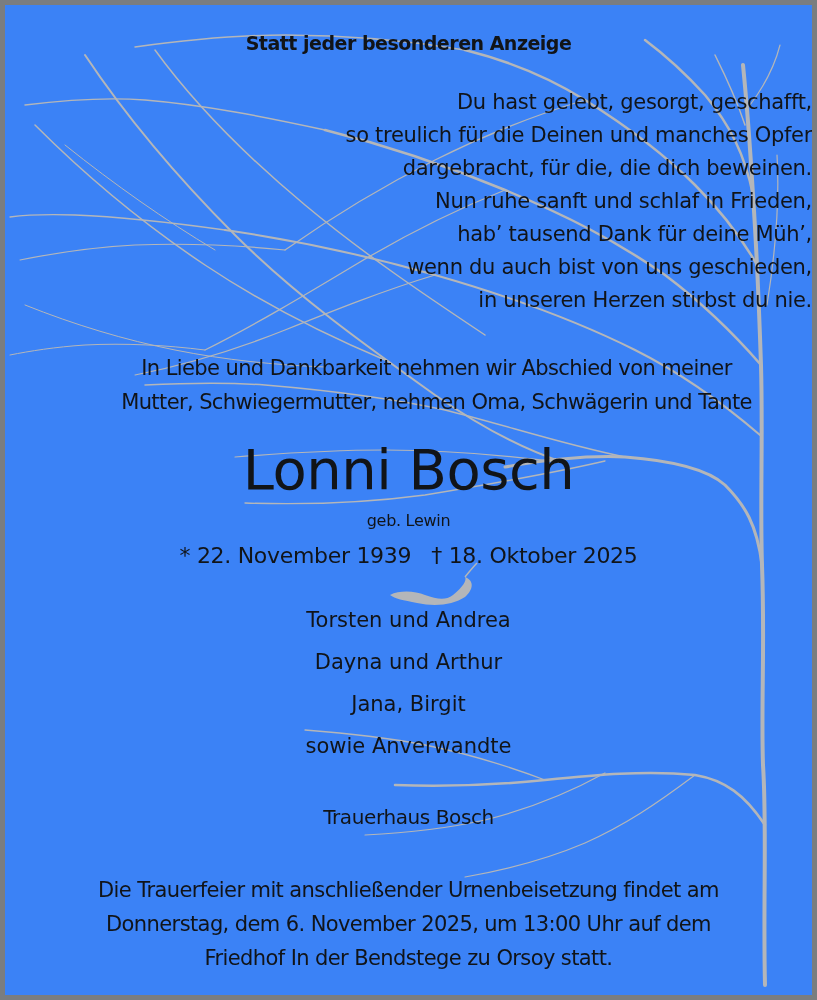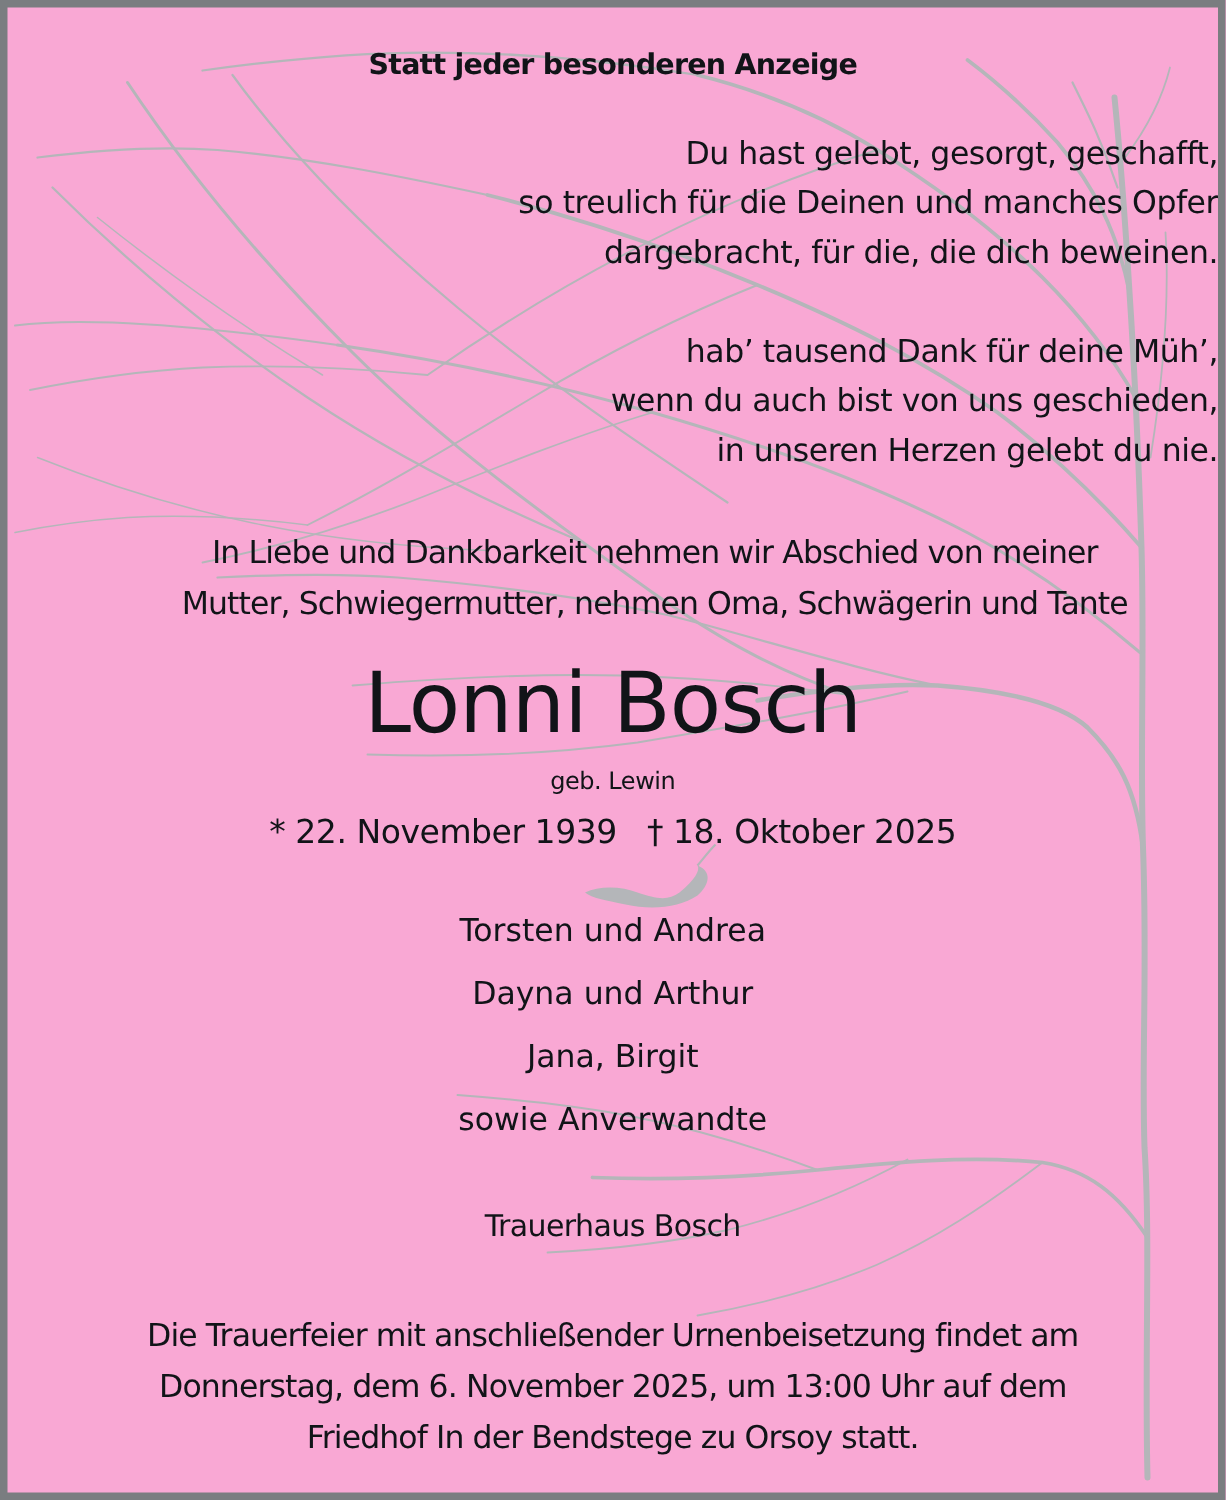--- a/index.html
+++ b/index.html
@@ -6,21 +6,21 @@
     body {
       width: 817px; height: 1000px;
       background: #7a7d80;
       position: relative; overflow: hidden;
       font-family: "DejaVu Sans", sans-serif;
       color: #111418;
     }
     .page {
       position: absolute; left: 5px; top: 5px;
       width: 807px; height: 990px;
-      background: #f9a8d4;
+      background: #3b82f6;
       overflow: hidden;
     }
     .tree {
       position: absolute; left: 0; top: 0;
       width: 807px; height: 990px;
       pointer-events: none;
     }
     .line {
       position: absolute; left: 0; width: 807px;
       text-align: center; white-space: nowrap;
@@ -79,23 +79,24 @@
 
     <path d="M385 590 C395 585 410 586 420 590 C432 594 440 596 448 590 C458 582 462 575 460 572 C470 576 468 585 460 592 C448 600 430 602 412 598 C398 595 390 594 385 590 Z" fill="#b4b6b9"></path>
     <path d="M460 572 C465 566 468 562 472 558" stroke="#b4b6b9" stroke-width="1.5" fill="none"></path>
   </svg>
 
   <div class="line heading">Statt jeder besonderen Anzeige</div>
 
   <div class="line poem" style="top:85px">Du hast gelebt, gesorgt, geschafft,</div>
   <div class="line poem" style="top:118px">so treulich für die Deinen und manches Opfer</div>
   <div class="line poem" style="top:151px">dargebracht, für die, die dich beweinen.</div>
+  <div class="line poem" style="top:184px">Nun ruhe sanft und schlaf in Frieden,</div>
   <div class="line poem" style="top:217px">hab’ tausend Dank für deine Müh’,</div>
   <div class="line poem" style="top:250px">wenn du auch bist von uns geschieden,</div>
-  <div class="line poem" style="top:283px">in unseren Herzen gelebt du nie.</div>
+  <div class="line poem" style="top:283px">in unseren Herzen stirbst du nie.</div>
 
   <div class="line intro" style="top:351px">In Liebe und Dankbarkeit nehmen wir Abschied von meiner</div>
   <div class="line intro" style="top:385px">Mutter, Schwiegermutter, nehmen Oma, Schwägerin und Tante</div>
 
   <div class="line name">Lonni Bosch</div>
   <div class="line maiden">geb. Lewin</div>
   <div class="line dates" style="white-space:pre">* 22. November 1939   † 18. Oktober 2025</div>
 
   <div class="line family" style="top:603px">Torsten und Andrea</div>
   <div class="line family" style="top:645px">Dayna und Arthur</div>

